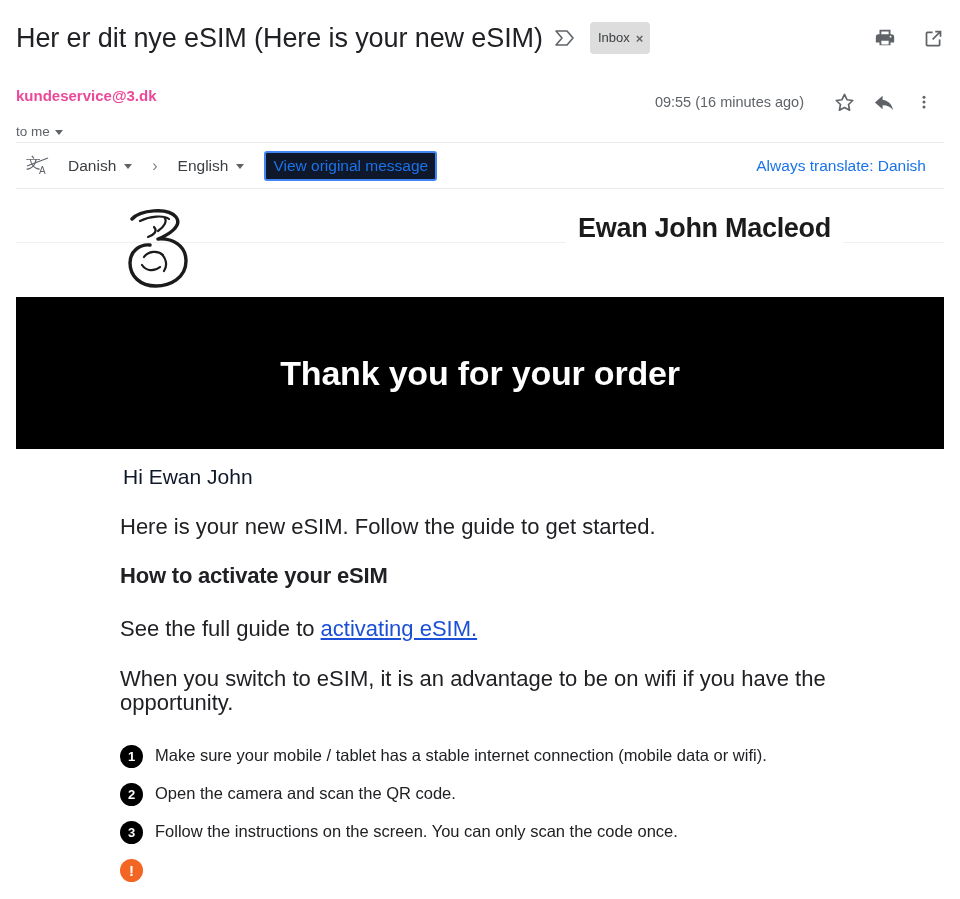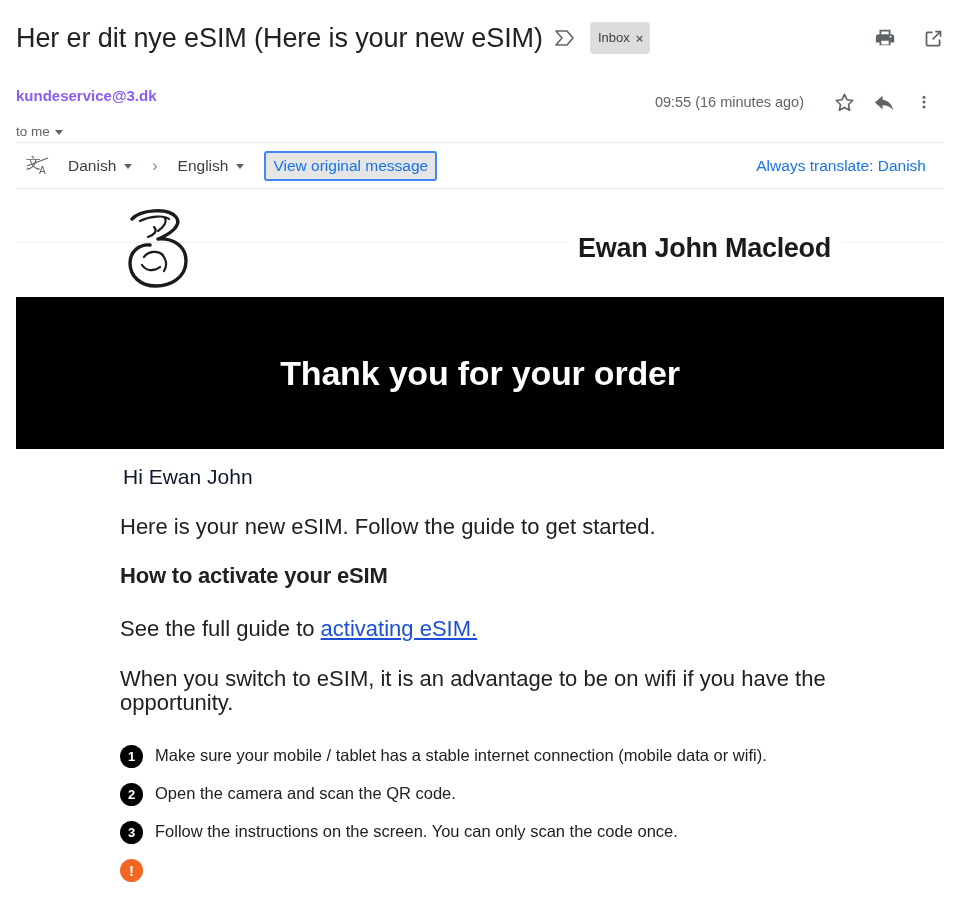--- a/index.html
+++ b/index.html
@@ -72,21 +72,21 @@
     position: relative;
     height: 74px;
   }
   .sender-line {
     display: flex;
     align-items: flex-start;
   }
   .sender-email {
     font-size: 15px;
     font-weight: 700;
-    color: #8b5cf6;
+    color: #ec4899;
     line-height: 20px;
   }
   .sender-spacer { flex: 1 1 auto; }
   .meta-right {
     display: flex;
     align-items: center;
     gap: 0;
   }
   .timestamp {
     font-size: 14.5px;
@@ -151,21 +151,21 @@
   }
   .view-original {
     margin-left: 18px;
     border: 2px solid #4285f4;
     border-radius: 3px;
     color: #1a73e8;
     font-size: 15.5px;
     padding: 3px 7px;
     line-height: 20px;
     cursor: pointer;
-    background: #e5e5e5;
+    background: #0f172a;
   }
   .translate-spacer { flex: 1 1 auto; }
   .always-translate {
     color: #1a73e8;
     font-size: 15.5px;
     cursor: pointer;
     padding-right: 16px;
   }
 
   
@@ -186,21 +186,21 @@
   .brand-logo {
     position: absolute;
     left: 104px;
     top: 16px;
     width: 80px;
     height: 84px;
   }
   .brand-name {
     position: absolute;
     left: 550px;
-    top: 39px;
+    top: 19px;
     font-size: 27px;
     font-weight: 700;
     color: #1b1b1b;
     background: #ffffff;
     padding: 0 12px;
     line-height: 40px;
     letter-spacing: -0.3px;
   }
 
   .hero-banner {

